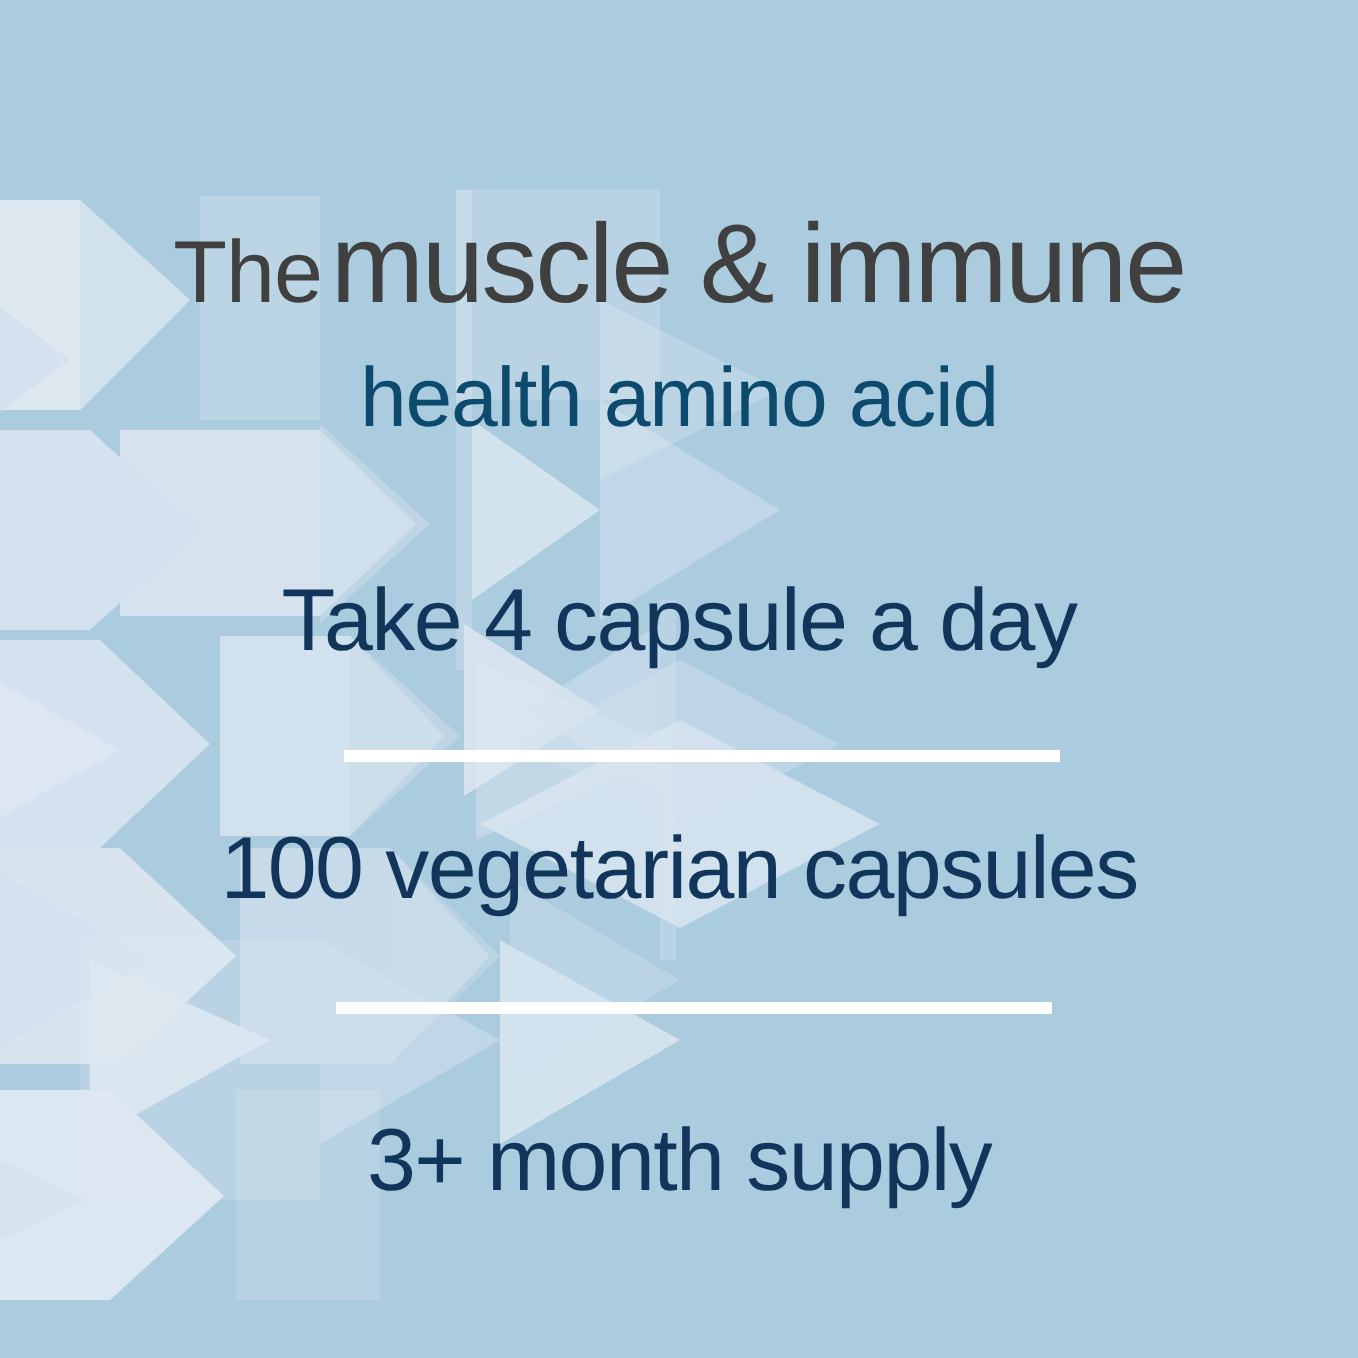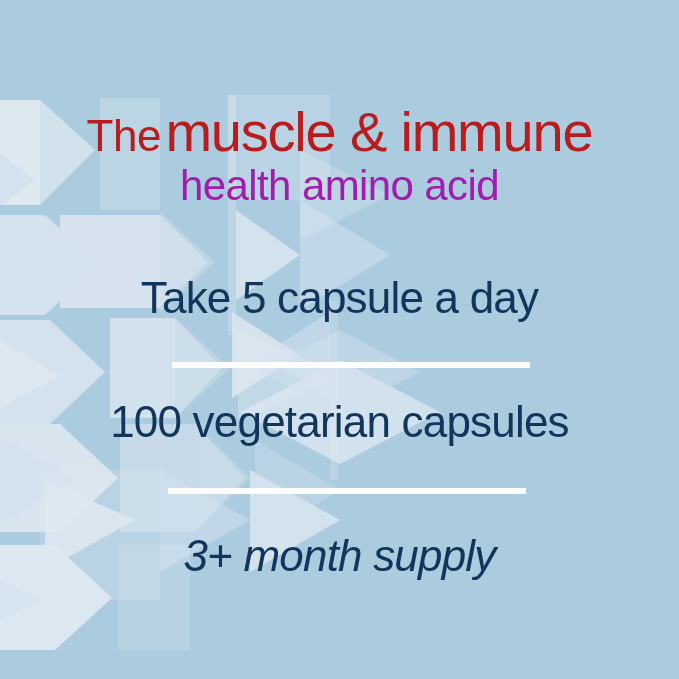--- a/index.html
+++ b/index.html
@@ -30,57 +30,57 @@
     align-items: center;
     justify-content: flex-start;
   }
 
   .headline-block {
     width: 100%;
     text-align: center;
     margin-top: 104px;
   }
   .headline-line1 {
-    color: #b91c1c;
+    color: #404040;
     line-height: 1.0;
     white-space: nowrap;
   }
   .headline-small {
     font-size: 44px;
     font-weight: 400;
     letter-spacing: -0.5px;
   }
   .headline-large {
     font-size: 56px;
     font-weight: 400;
     letter-spacing: -1.2px;
   }
   .headline-line2 {
-    color: #a21caf;
+    color: #0c4a6e;
     font-size: 42px;
     font-weight: 400;
     letter-spacing: -0.6px;
     line-height: 1.15;
-    margin-top: 2px;
+    margin-top: 15px;
     white-space: nowrap;
   }
 
   .fact-row {
     width: 100%;
     text-align: center;
     color: #12355b;
     font-size: 44px;
     font-weight: 400;
     letter-spacing: -0.8px;
     line-height: 1.0;
     white-space: nowrap;
   }
   .fact-dose   { margin-top: 66px; }
   .fact-count  { margin-top: 32px; }
-  .fact-supply { margin-top: 40px; font-style: italic; }
+  .fact-supply { margin-top: 52px; }
 
   .divider {
     width: 358px;
     height: 6px;
     background: #ffffff;
     margin-top: 42px;
     align-self: center;
     margin-left: 22px;
   }
   .divider.second { margin-top: 44px; margin-left: 14px; }
@@ -147,21 +147,21 @@
 
   <div id="content-layer">
 
     <div class="headline-block">
       <div class="headline-line1">
         <span class="headline-small">The</span><span> </span><span class="headline-large">muscle &amp; immune</span>
       </div>
       <div class="headline-line2">health amino acid</div>
     </div>
 
-    <div class="fact-row fact-dose">Take 5 capsule a day</div>
+    <div class="fact-row fact-dose">Take 4 capsule a day</div>
 
     <div class="divider"></div>
 
     <div class="fact-row fact-count">100 vegetarian capsules</div>
 
     <div class="divider second"></div>
 
     <div class="fact-row fact-supply">3+ month supply</div>
 
   </div>

